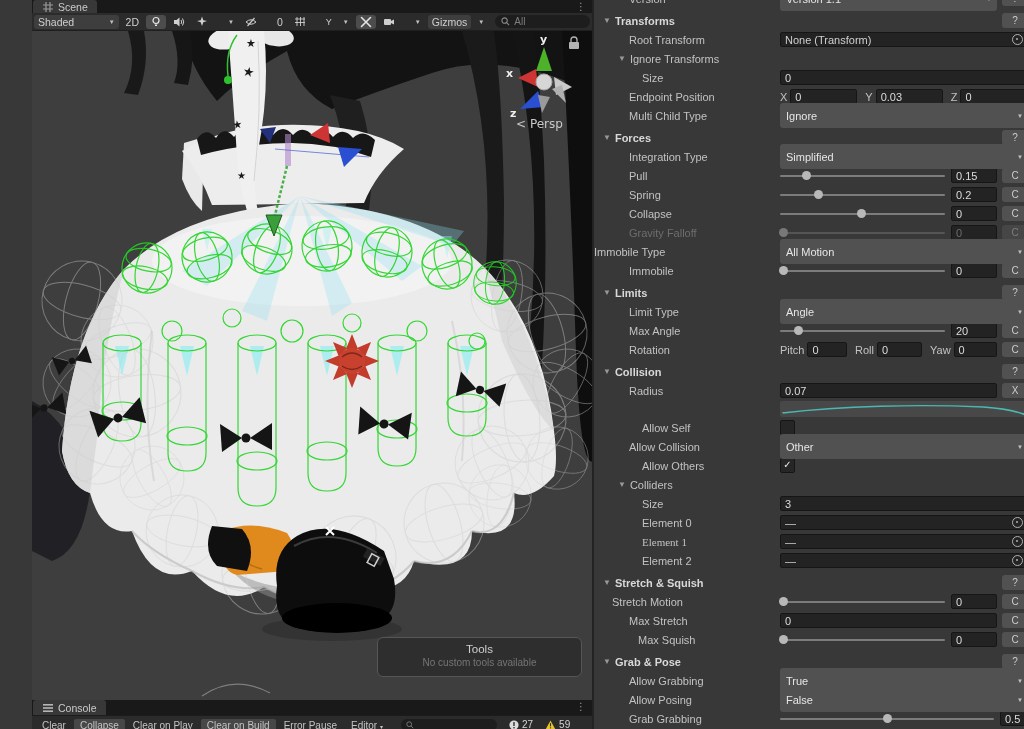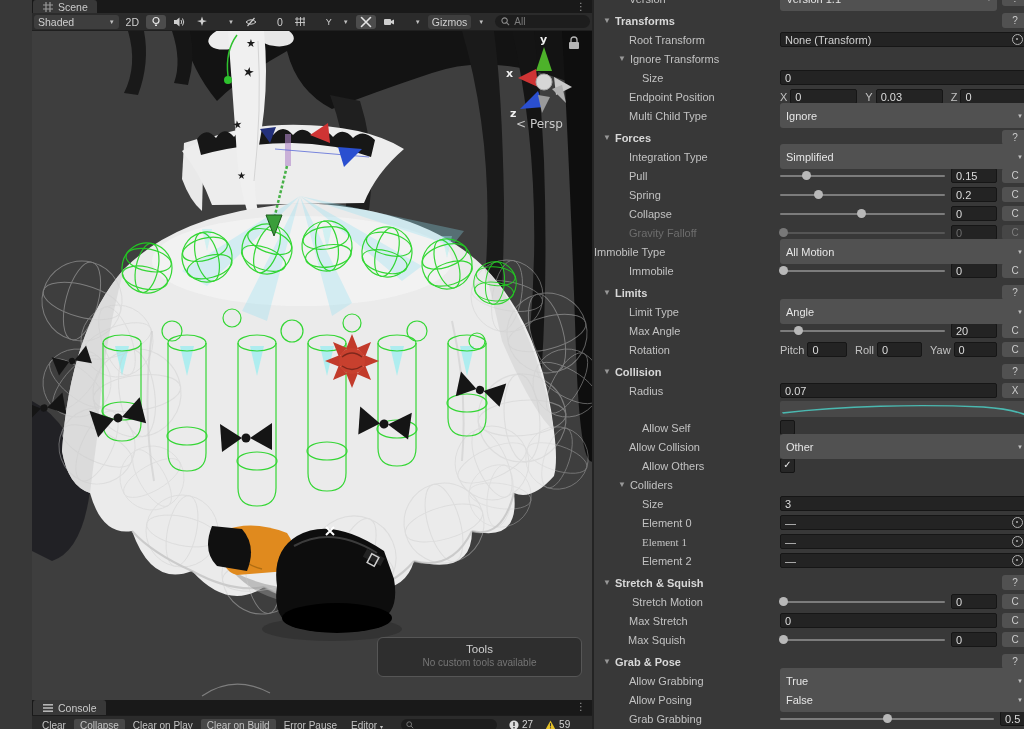--- a/index.html
+++ b/index.html
@@ -766,21 +766,21 @@
         </div>
         <div class="row section">
           <div class="label" style="padding-left: 9px; width: auto; flex: 1 1 0%;">
             <span class="tri">▼</span>
             <span>Stretch &amp; Squish</span>
           </div>
           <div class="value"></div>
           <div class="sufbtn">?</div>
         </div>
         <div class="row">
-          <div class="label" style="padding-left: 38px;">
+          <div class="label" style="padding-left: 18px;">
             <span>Stretch Motion</span>
           </div>
           <div class="value">
             <div class="slider">
               <div class="track"></div>
               <div class="thumb" style="left: calc(2% - 4px);"></div>
             </div>
             <div class="valbox">
               <span>0</span>
             </div>
@@ -792,21 +792,21 @@
             <span>Max Stretch</span>
           </div>
           <div class="value">
             <div class="tf">
               <span>0</span>
             </div>
           </div>
           <div class="sufbtn">C</div>
         </div>
         <div class="row">
-          <div class="label" style="padding-left: 34px;">
+          <div class="label" style="padding-left: 44px;">
             <span>Max Squish</span>
           </div>
           <div class="value">
             <div class="slider">
               <div class="track"></div>
               <div class="thumb" style="left: calc(2% - 4px);"></div>
             </div>
             <div class="valbox">
               <span>0</span>
             </div>

